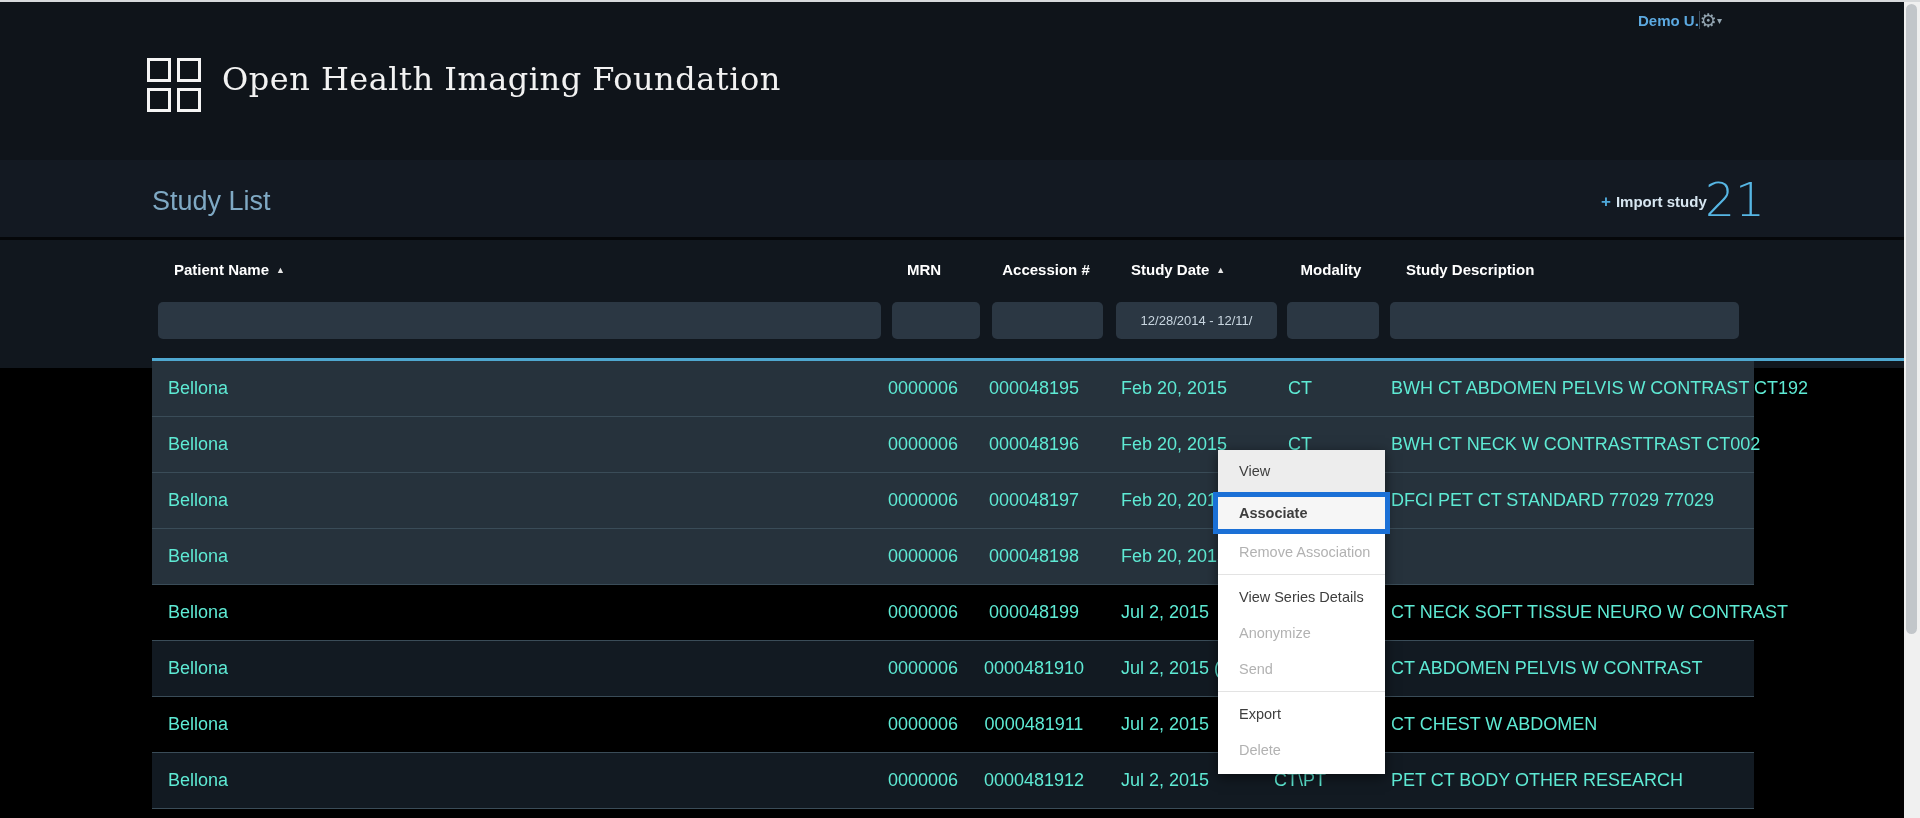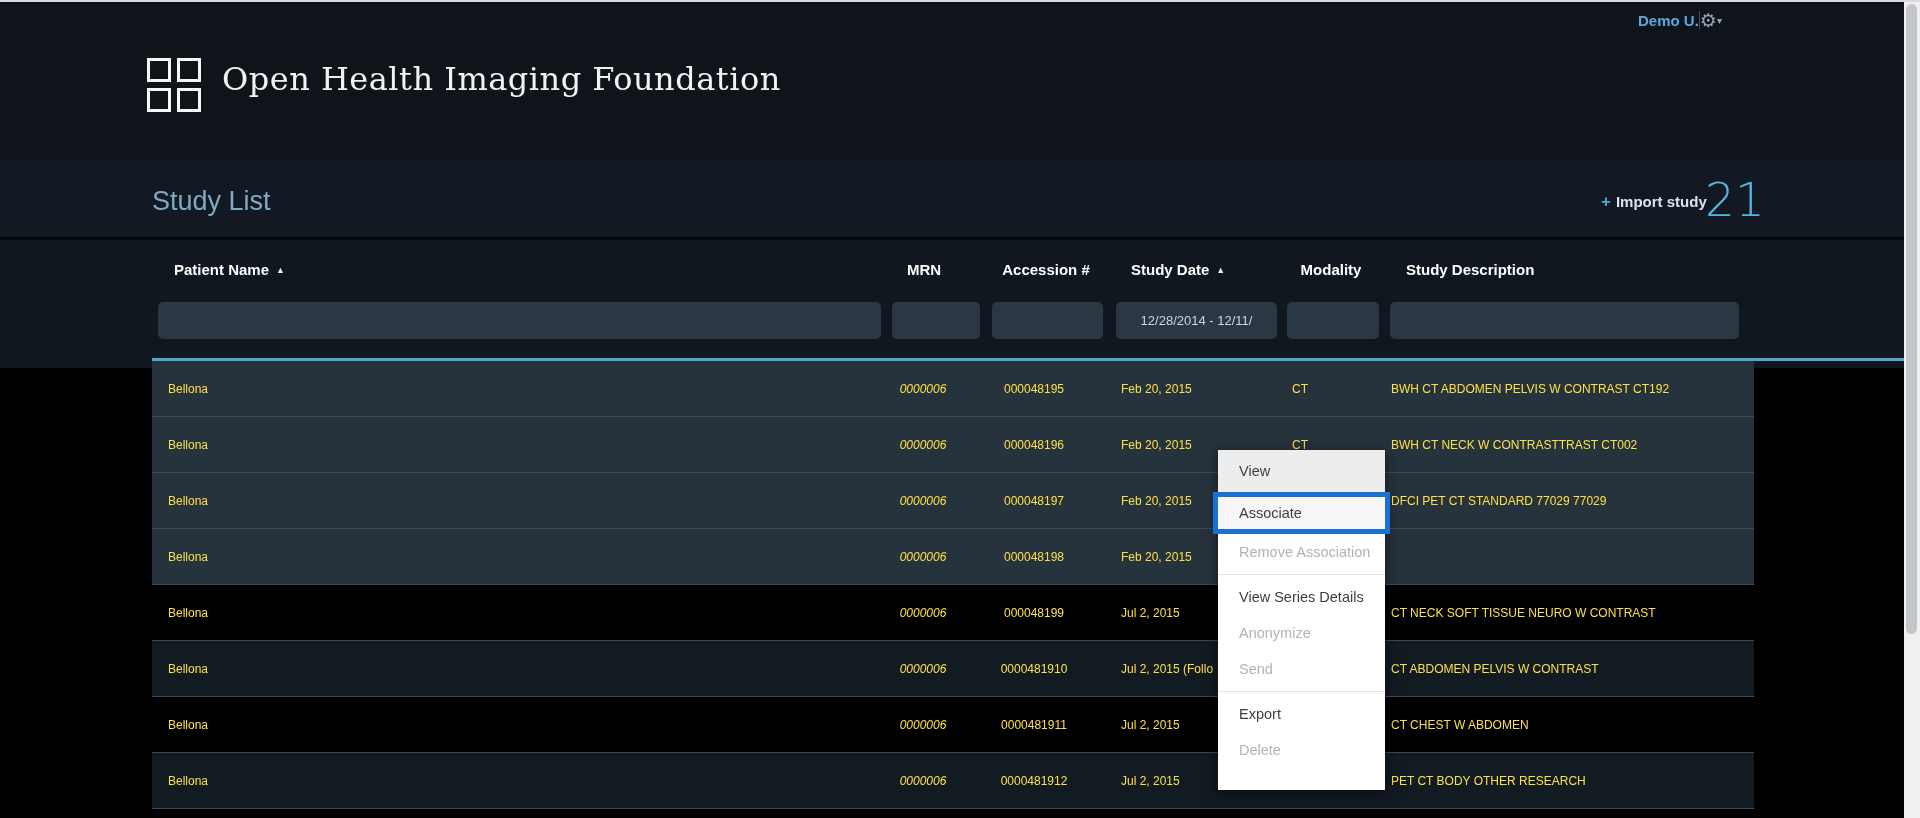--- a/index.html
+++ b/index.html
@@ -53,36 +53,36 @@
   .fi-mod { left:1287px; width:92px; }
   .fi-desc { left:1390px; width:349px; }
 
   
   .rows { position:absolute; top:361px; left:152px; width:1602px; z-index:1; }
   .row { position:relative; height:56px; border-bottom:1px solid #3a4c58; cursor:pointer; }
   .v-slate { background:#26323c; }
   .v-black { background:#000000; }
   .v-navy  { background:#121a22; }
   .cell { position:absolute; top:0; height:100%; display:flex; align-items:center;
-          color:#fde047; font-size:12px; white-space:nowrap; }
+          color:#5eead4; font-size:18px; white-space:nowrap; }
   .c-patient { left:16px; }
-  .c-mrn  { left:740px; width:62px; justify-content:center;font-style:italic; }
+  .c-mrn  { left:740px; width:62px; justify-content:center; }
   .c-acc  { left:822px; width:120px; justify-content:center; }
   .c-date { left:969px; }
   .c-mod  { left:1108px; width:80px; justify-content:center; }
   .c-desc { left:1239px;text-align:right; }
 
   
   .context-menu { position:absolute; left:1218px; top:450px; width:167px; background:#fff;
-                  box-shadow:0 3px 12px rgba(0,0,0,0.55); z-index:20; padding-bottom:22px; }
+                  box-shadow:0 3px 12px rgba(0,0,0,0.55); z-index:20; padding-bottom:6px; }
   .menu-item { height:36px; line-height:36px; padding-left:21px; font-size:14.5px; color:#3e3e3e;
                background:#fff; cursor:pointer; white-space:nowrap; }
   .menu-item.hover { background:#ededed; height:42px; line-height:42px; }
   .menu-item.focused { border:5px solid #1b70d6; margin:0 -5px; height:42px; line-height:32px;
-                       background:#f6f6f6; }
+                       background:#f6f6f6;font-weight:bold; }
   .menu-item.disabled { color:#b2b2b2; cursor:default; }
   .menu-divider { height:1px; background:#e3e3e3; margin:4px 0; }
 
   
   .scrollbar { position:absolute; right:0; top:0; width:16px; height:818px; background:#f0f0f0; z-index:30; }
   .scroll-thumb { position:absolute; left:2px; top:4px; width:11px; height:630px;
                   background:#c2c6ca; border-radius:6px; cursor:pointer; }
 </style>
 </head>
 <body>

